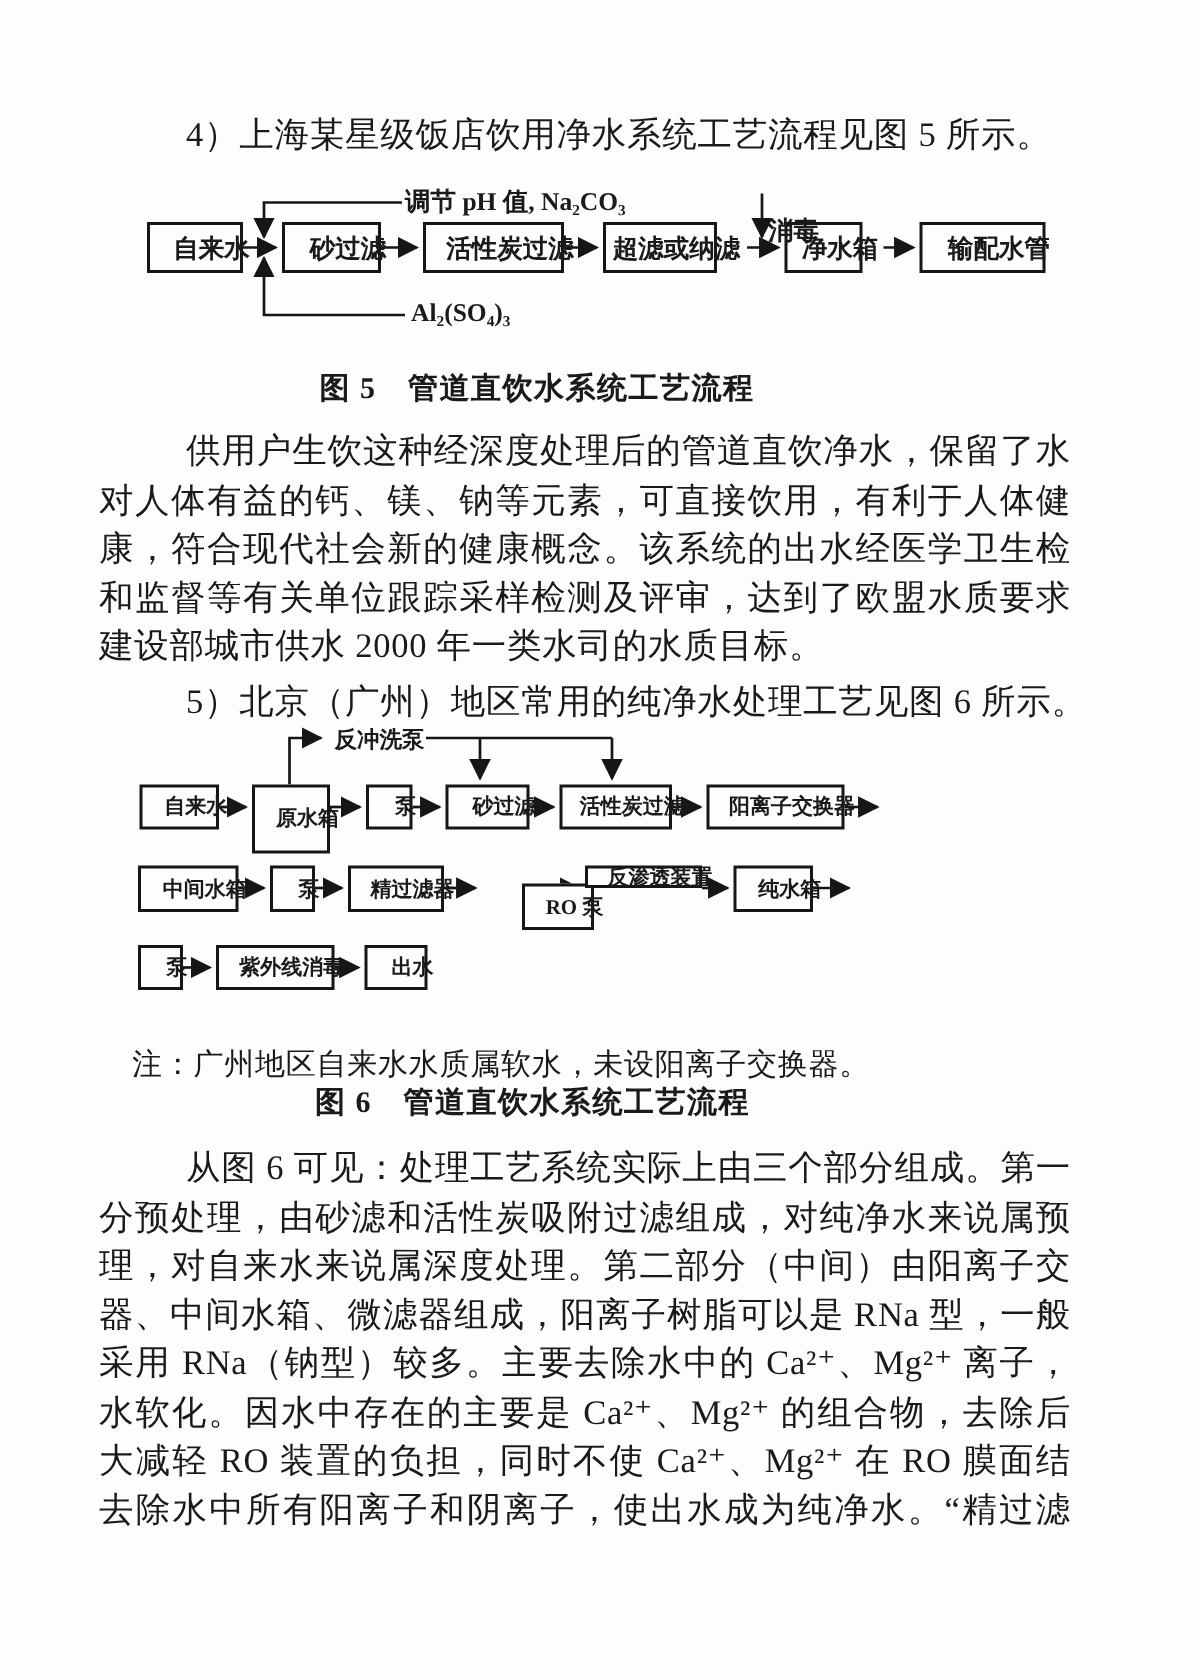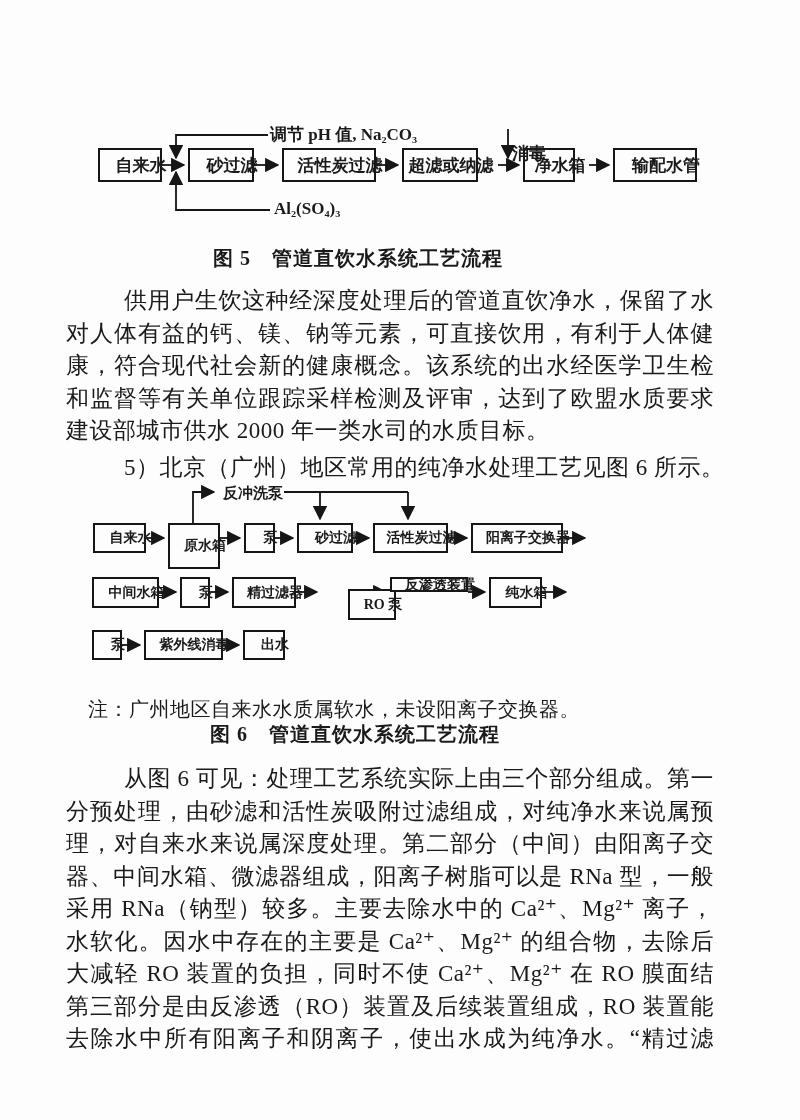--- a/index.html
+++ b/index.html
@@ -22,20 +22,21 @@
   .sbox{font-size:14px;}
   .anno{position:absolute;font-weight:bold;white-space:nowrap;}
   .anno-lg{font-size:17px;}
   .anno-sm{font-size:15px;}
 </style>
 </head>
 <body>
 
 <div class="page">
 
+  <div class="heading" style="top:75px;">4）上海某星级饭店饮用净水系统工艺流程见图 5 所示。</div>
 
   <div class="diagram" style="top:105px;height:130px;">
     <svg width="800" height="130">
       <defs>
         <marker id="ah5" viewBox="0 0 10 10" refX="9" refY="5" markerWidth="8" markerHeight="8" orient="auto">
           <path d="M0,0 L10,5 L0,10 z" fill="#161616"></path>
         </marker>
       </defs>
       <g stroke="#161616" stroke-width="1.8" fill="none">
         <line x1="162" y1="60" x2="184" y2="60" marker-end="url(#ah5)"></line>
@@ -129,17 +130,16 @@
   <div class="caption" style="left:210px;top:721px;">图 6　管道直饮水系统工艺流程</div>
 
   <div class="para" style="top:763px;">
     <div class="pline indent jfull">从图 6 可见：处理工艺系统实际上由三个部分组成。第一部</div>
     <div class="pline jfull">分预处理，由砂滤和活性炭吸附过滤组成，对纯净水来说属预处</div>
     <div class="pline jfull">理，对自来水来说属深度处理。第二部分（中间）由阳离子交换</div>
     <div class="pline jfull">器、中间水箱、微滤器组成，阳离子树脂可以是 RNa 型，一般</div>
     <div class="pline jfull">采用 RNa（钠型）较多。主要去除水中的 Ca²⁺、Mg²⁺ 离子，使</div>
     <div class="pline jfull">水软化。因水中存在的主要是 Ca²⁺、Mg²⁺ 的组合物，去除后大</div>
     <div class="pline jfull">大减轻 RO 装置的负担，同时不使 Ca²⁺、Mg²⁺ 在 RO 膜面结垢；</div>
-    <div class="pline jfull">第三部分是由反渗透（RO）装置及后续装置组成，RO 装置能</div>
     <div class="pline jfull">去除水中所有阳离子和阴离子，使出水成为纯净水。“精过滤器”</div>
   </div>
 
 </div>
 
 </body></html>

